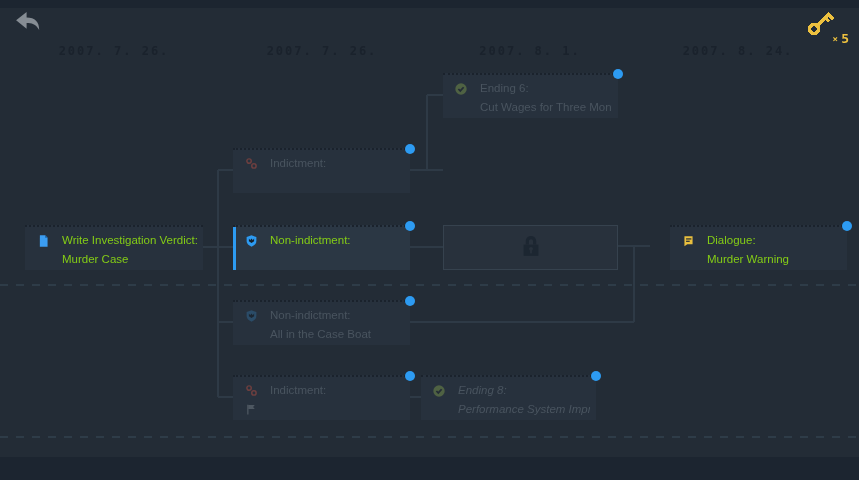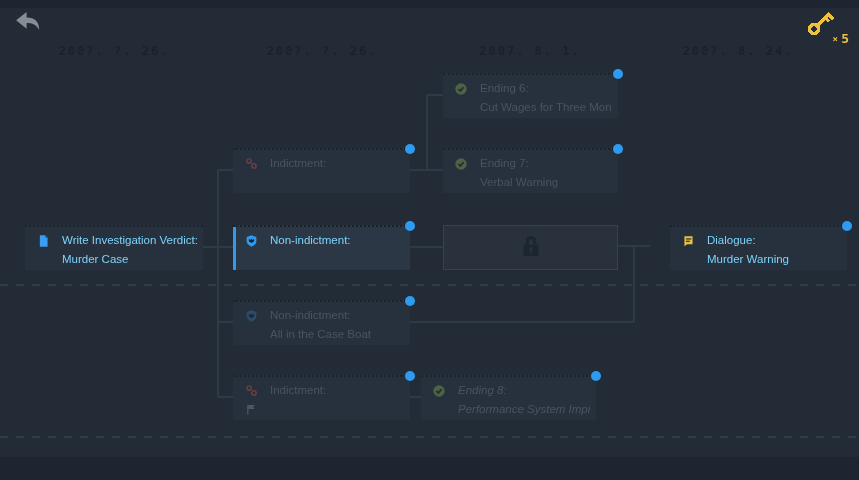--- a/index.html
+++ b/index.html
@@ -41,21 +41,21 @@
   .node{
     position:absolute;height:45px;background:#27313d;
     border-top:2px dotted #1a222c;box-sizing:border-box;cursor:pointer;
   }
   .node .inner{
     display:grid;grid-template-columns:14px 1fr;column-gap:12px;
     padding:4px 6px 0 11px;line-height:19px;font-size:11.5px;
   }
   .node .ic{display:flex;align-items:center;justify-content:center;height:19px;}
   .node .l1,.node .l2{white-space:nowrap;overflow:hidden;}
-  .node.bright{color:#7dd3fc;}
+  .node.bright{color:#84cc16;}
   .node.dim{color:#49545f;}
   .node.selected{background:#2b3744;box-shadow:inset 3px 0 0 #2d9bf2;}
   .node.locked{background:#28313c;border:1px solid #36424e;display:flex;align-items:center;justify-content:center;}
   .dot{
     position:absolute;right:-5px;top:-6px;width:10px;height:10px;border-radius:50%;
     background:#2d9bf2;
   }
 
   
   .n-start{left:25px;top:225px;width:178px;}
@@ -219,34 +219,20 @@
           <circle cx="8" cy="8" r="6.5" fill="#4f6243"></circle>
           <path d="M5 8l2.2 2.2L11 6" stroke="#232c36" stroke-width="2" fill="none"></path>
         </svg>
       </span>
       <span class="l1">Ending 6:</span>
       <span class="ic"></span>
       <span class="l2">Cut Wages for Three Months</span>
     </div>
   </div>
 
-  <div class="node dim n-end7">
-    <span class="dot"></span>
-    <div class="inner">
-      <span class="ic">
-        <svg width="14" height="14" viewBox="0 0 16 16">
-          <circle cx="8" cy="8" r="6.5" fill="#4f6243"></circle>
-          <path d="M5 8l2.2 2.2L11 6" stroke="#232c36" stroke-width="2" fill="none"></path>
-        </svg>
-      </span>
-      <span class="l1">Ending 7:</span>
-      <span class="ic"></span>
-      <span class="l2">Verbal Warning</span>
-    </div>
-  </div>
 
   <div class="node locked n-lock">
     <span>
       <svg width="28" height="28" viewBox="0 0 16 16">
         <path d="M5 7.2V5.4C5 3.5 6.3 2.3 8 2.3s3 1.2 3 3.1v1.8H9.2V5.4c0-.8-.5-1.2-1.2-1.2s-1.2.4-1.2 1.2v1.8z" fill="#1c2631"></path>
         <rect x="3.8" y="7.2" width="8.4" height="6.4" fill="#1c2631"></rect>
         <circle cx="8" cy="9.6" r="1.1" fill="#28313c"></circle>
         <rect x="7.5" y="9.8" width="1" height="2.4" fill="#28313c"></rect>
       </svg>
     </span>

